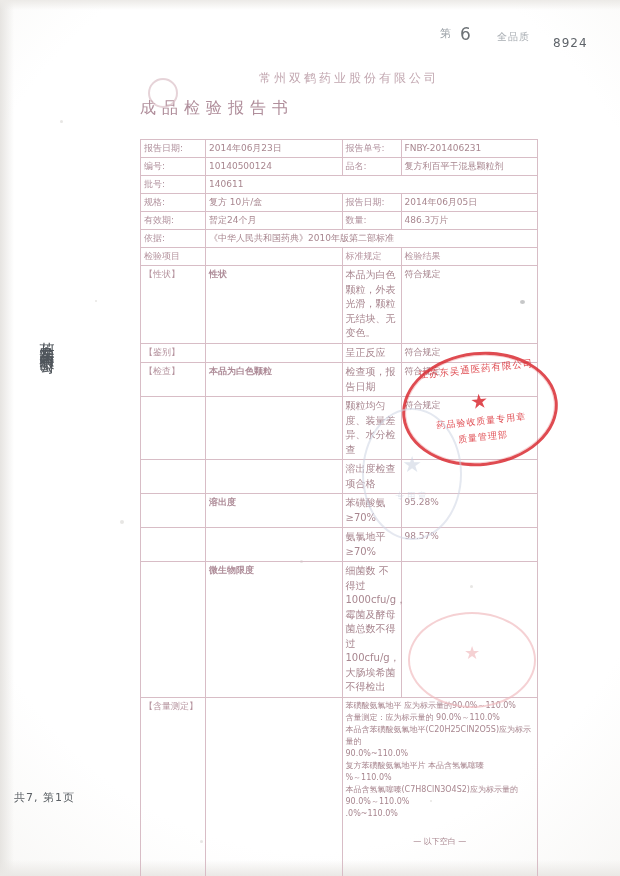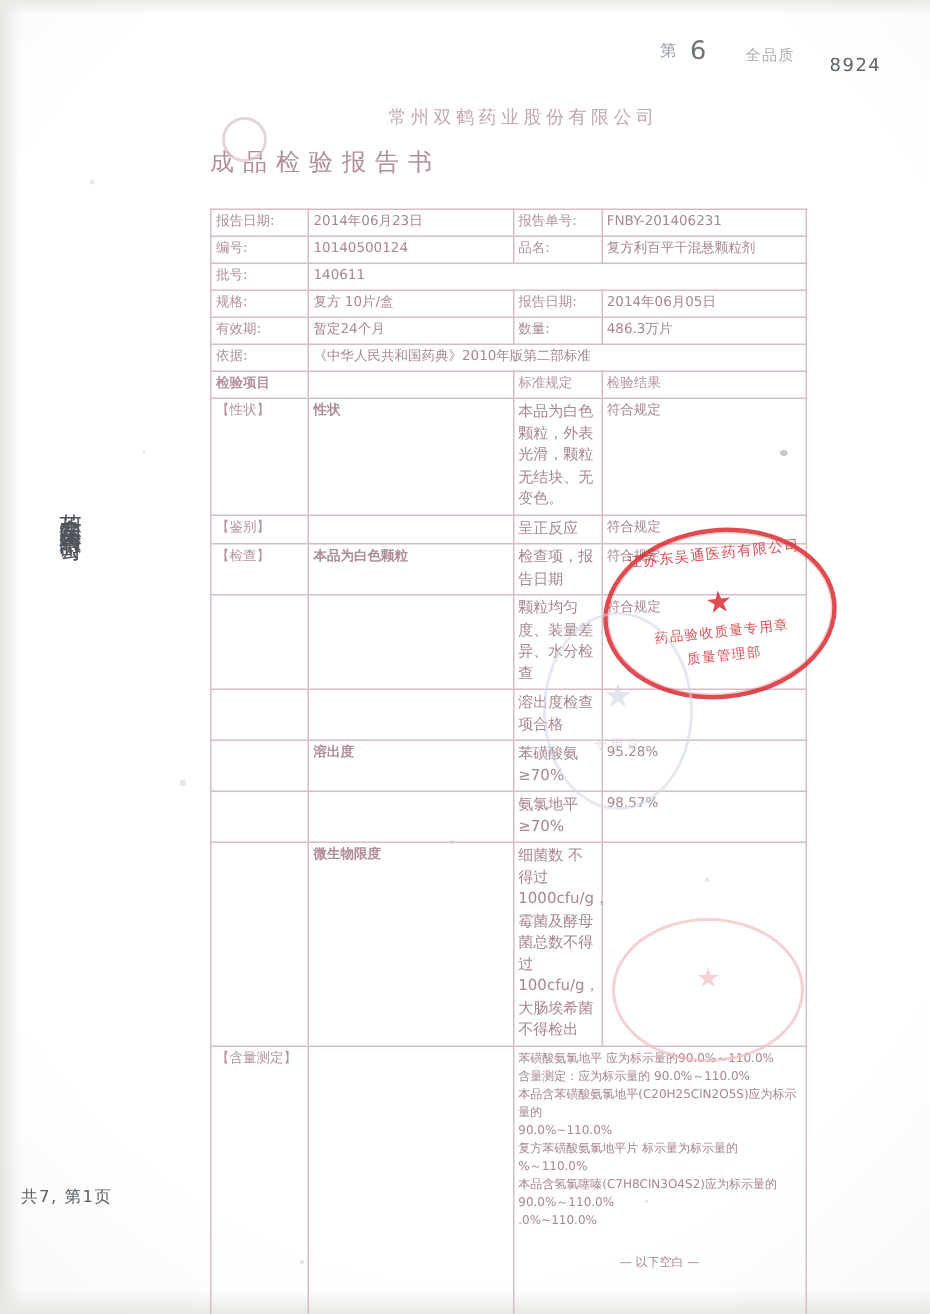--- a/index.html
+++ b/index.html
@@ -103,21 +103,21 @@
     border: 1px solid #d8bdc6;
     padding: 2px 3px;
     vertical-align: top;
     line-height: 1.45;
     height: 13px;
   }
   .lbl { width: 58px; color: #b0909c; }
   .lbl2 { width: 52px; color: #b0909c; }
   .val { color: #a8868f; }
 
-  .sec-left { width: 58px; font-weight: bold; }
+  .sec-left { width: 58px; }
   .sec-mid  { width: 70px; }
 
   
   .item-name { color: #ae8c98; font-weight: bold; }
   .spec-txt  { color: #a8868f; font-size: 10px; line-height: 1.55; }
   .res-txt   { color: #a8868f; font-size: 9px; }
 
   .content-block { min-height: 118px; }
   .content-lines { font-size: 8px; line-height: 1.5; color: #a8868f; }
 
@@ -333,21 +333,21 @@
       </tr>
 
       <tr>
         <td>【含量测定】</td>
         <td class="item-name"></td>
         <td colspan="2" class="content-block">
           <div class="content-lines">苯磺酸氨氯地平 应为标示量的90.0%～110.0%</div>
           <div class="content-lines">含量测定：应为标示量的 90.0%～110.0%</div>
           <div class="content-lines">本品含苯磺酸氨氯地平(C20H25ClN2O5S)应为标示量的</div>
           <div class="content-lines">90.0%~110.0%</div>
-          <div class="content-lines">复方苯磺酸氨氯地平片 标示量为标示量的</div>
+          <div class="content-lines">复方苯磺酸氨氯地平片 本品含氢氯噻嗪</div>
           <div class="content-lines">%～110.0%</div>
           <div class="content-lines">本品含氢氯噻嗪(C7H8ClN3O4S2)应为标示量的90.0%～110.0%</div>
           <div class="content-lines">.0%~110.0%</div>
           <div class="content-lines" style="text-align:center;margin-top:16px;">— 以下空白 —</div>
           <div style="height:196px;"></div>
         </td>
       </tr>
 
     </tbody>
       </table>

